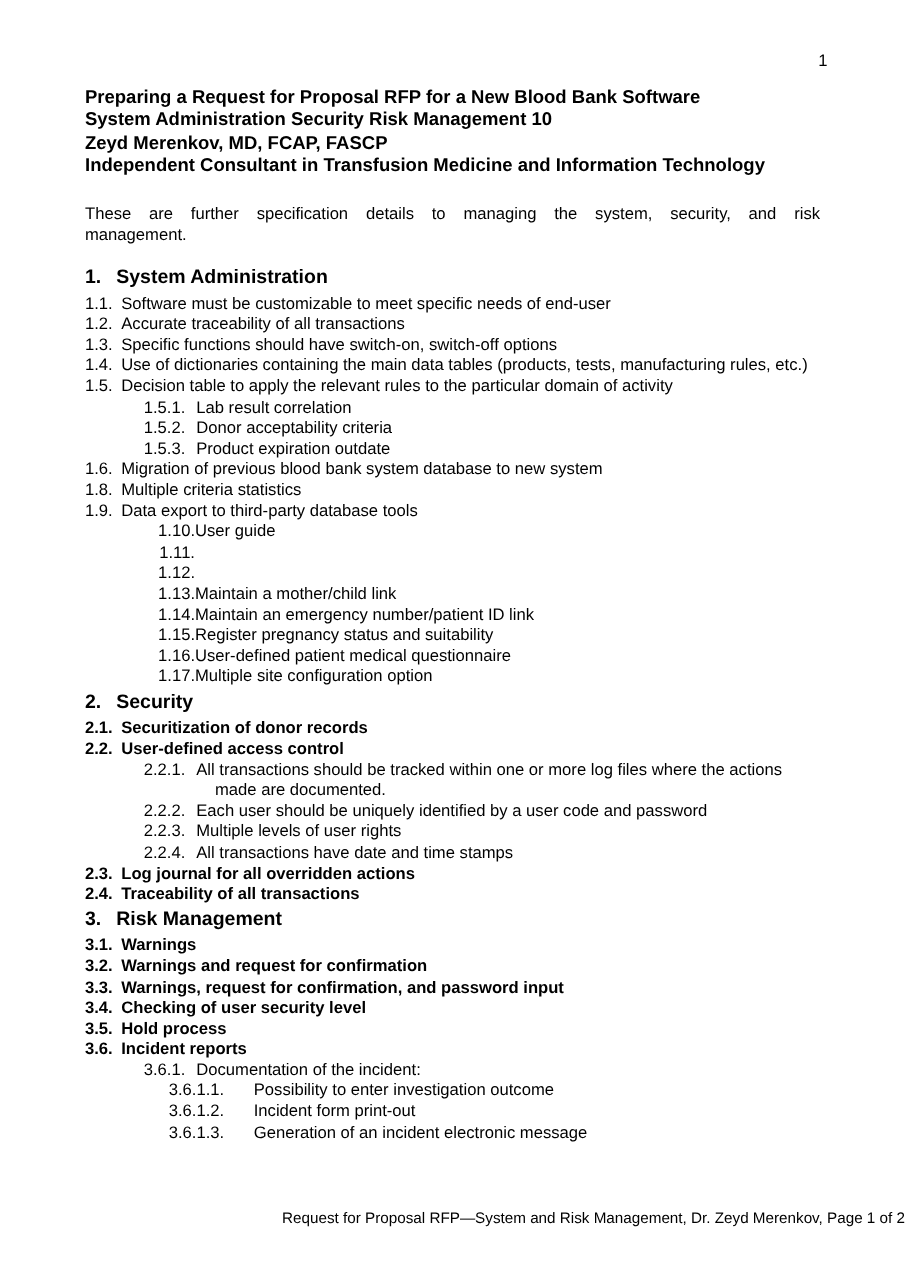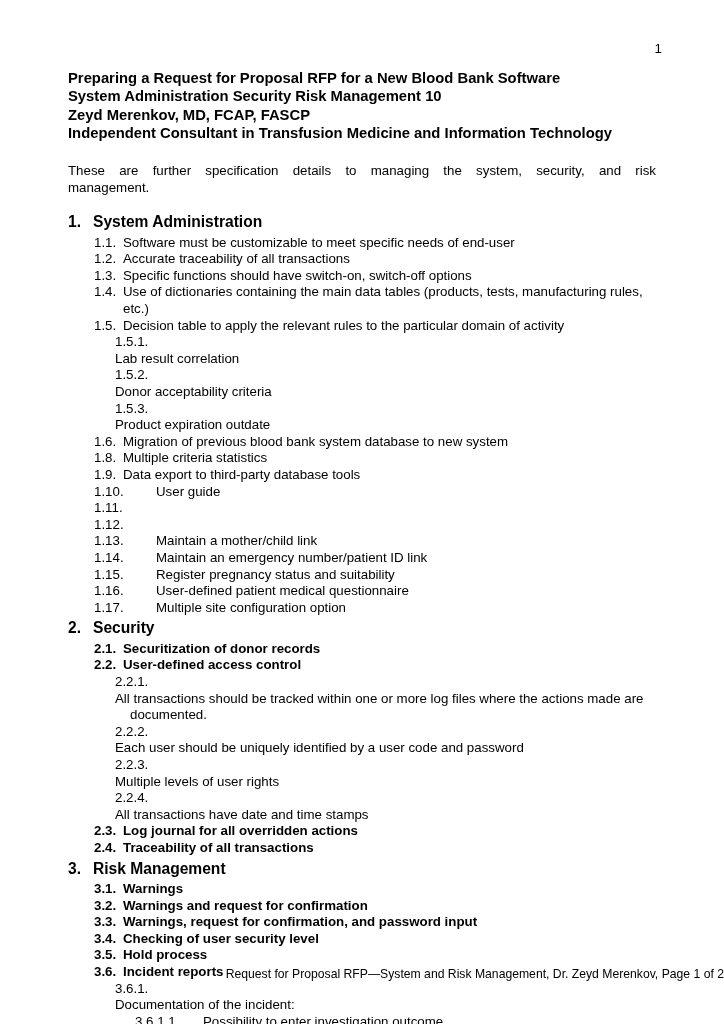--- a/index.html
+++ b/index.html
@@ -39,23 +39,23 @@
   .row .num { flex: 0 0 auto; }
   .row .txt { flex: 1 1 auto; }
   .row.section {
     font-weight: bold;
     font-size: 15.6px;
     line-height: 21px;
     margin: 1px 0 2.5px 0;
   }
   .outline .row.section:first-child { margin-top: 15px; }
   .section .num { width: 25px; }
-  .l1    { margin-left: 26px; }  .l1 .num    { width: 29px; }
-  .l1tab { margin-left: 26px; }  .l1tab .num { width: 62px; }
-  .l2    { margin-left: 47px; flex-direction: column; }  .l2 .num    { width: 42px; }
+  .l1    { }  .l1 .num    { width: 29px; }
+  .l1tab { margin-left: 26px; }  .l1tab .num { width: 62px; text-align: right; }
+  .l2    { margin-left: 47px; }  .l2 .num    { width: 42px; }
   .l2 .txt { padding-left: 15px; text-indent: -15px; }
   .l3    { margin-left: 67px; }  .l3 .num    { width: 68px; }
   .bold  { font-weight: bold; }
   .footer {
     position: absolute;
     left: 0; right: 0; top: 967px;
     text-align: right;
     font-size: 12.2px;
     line-height: 14px;
   }

